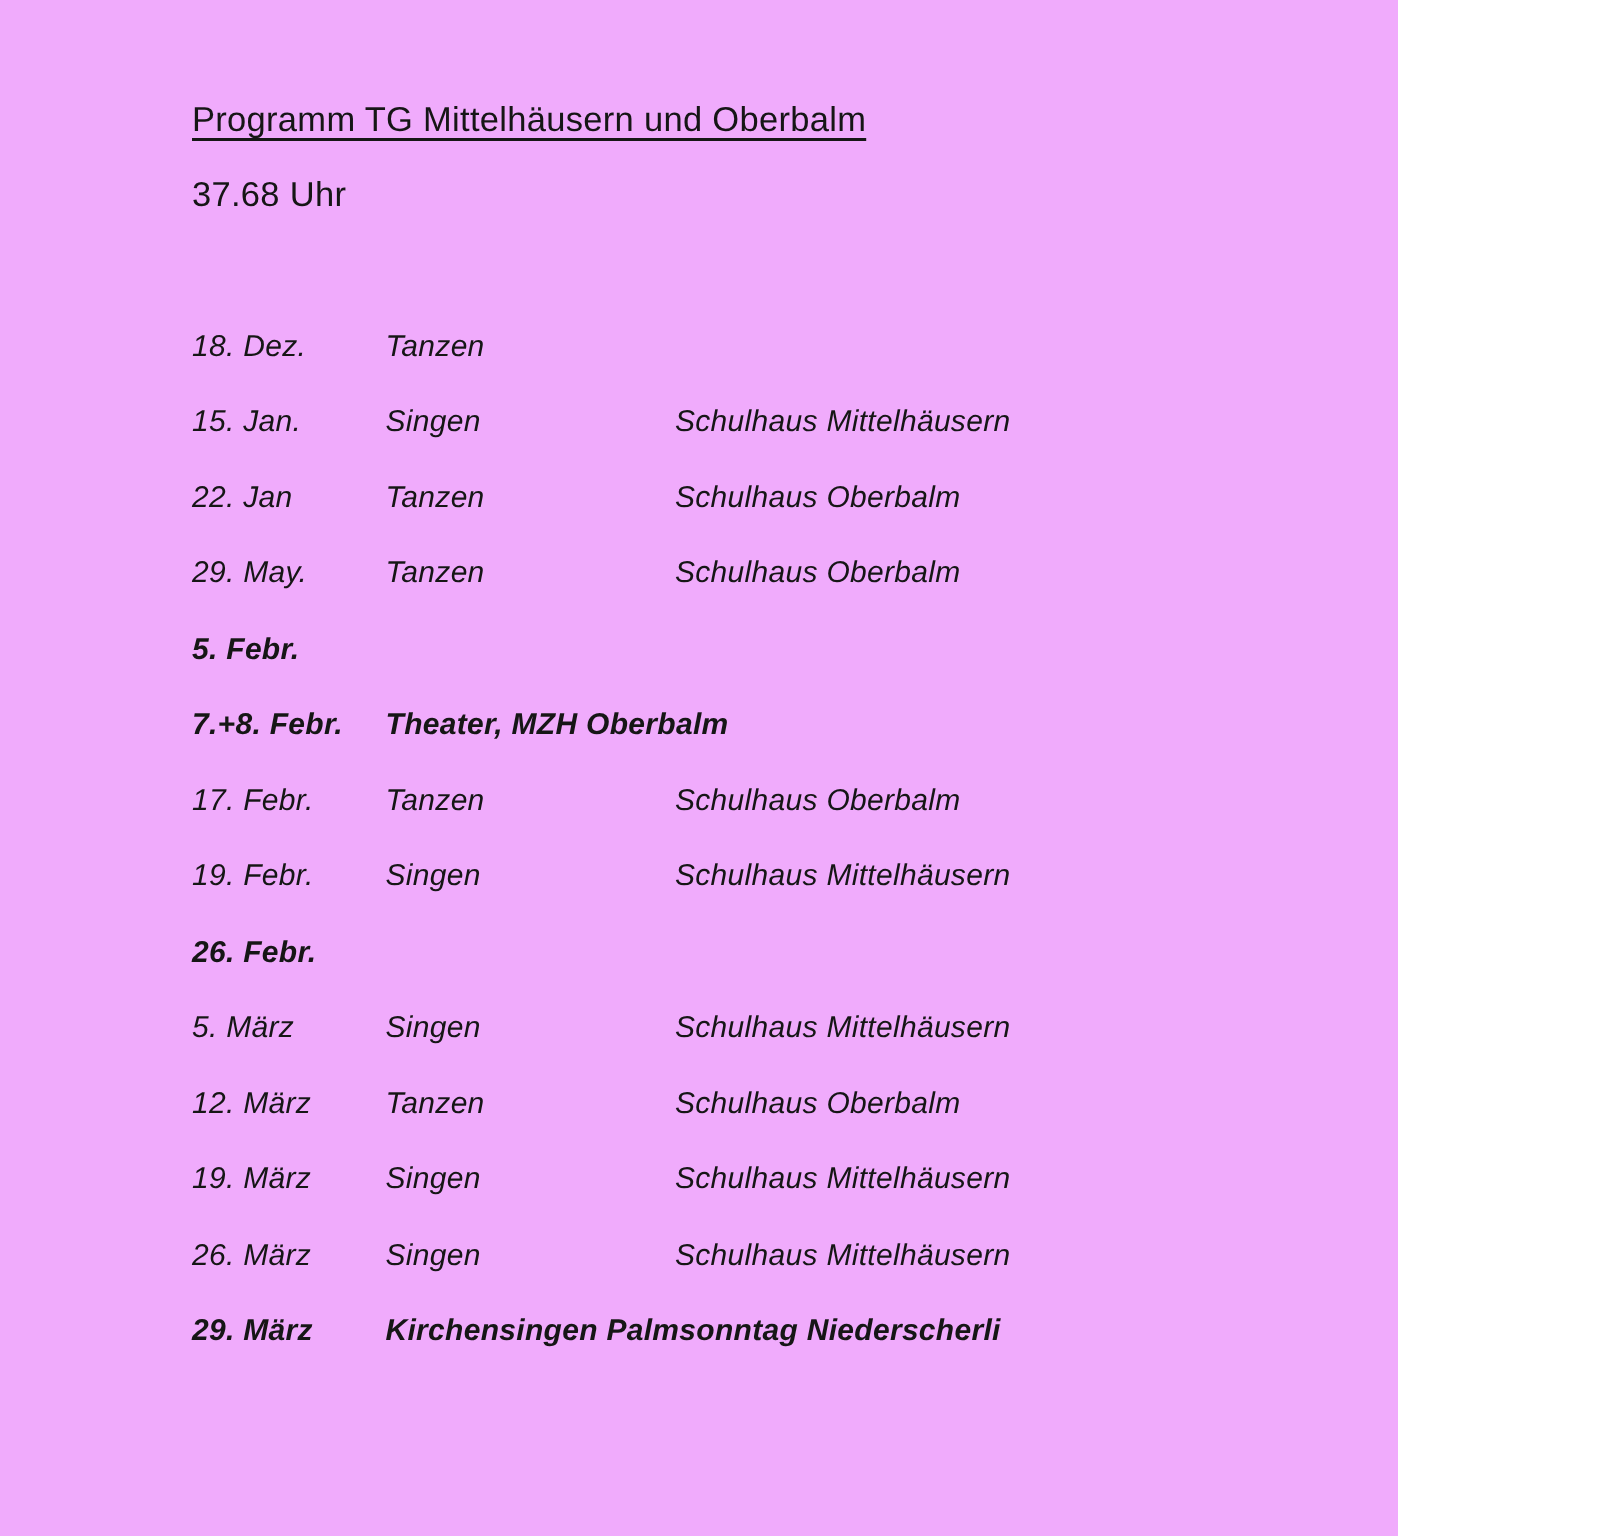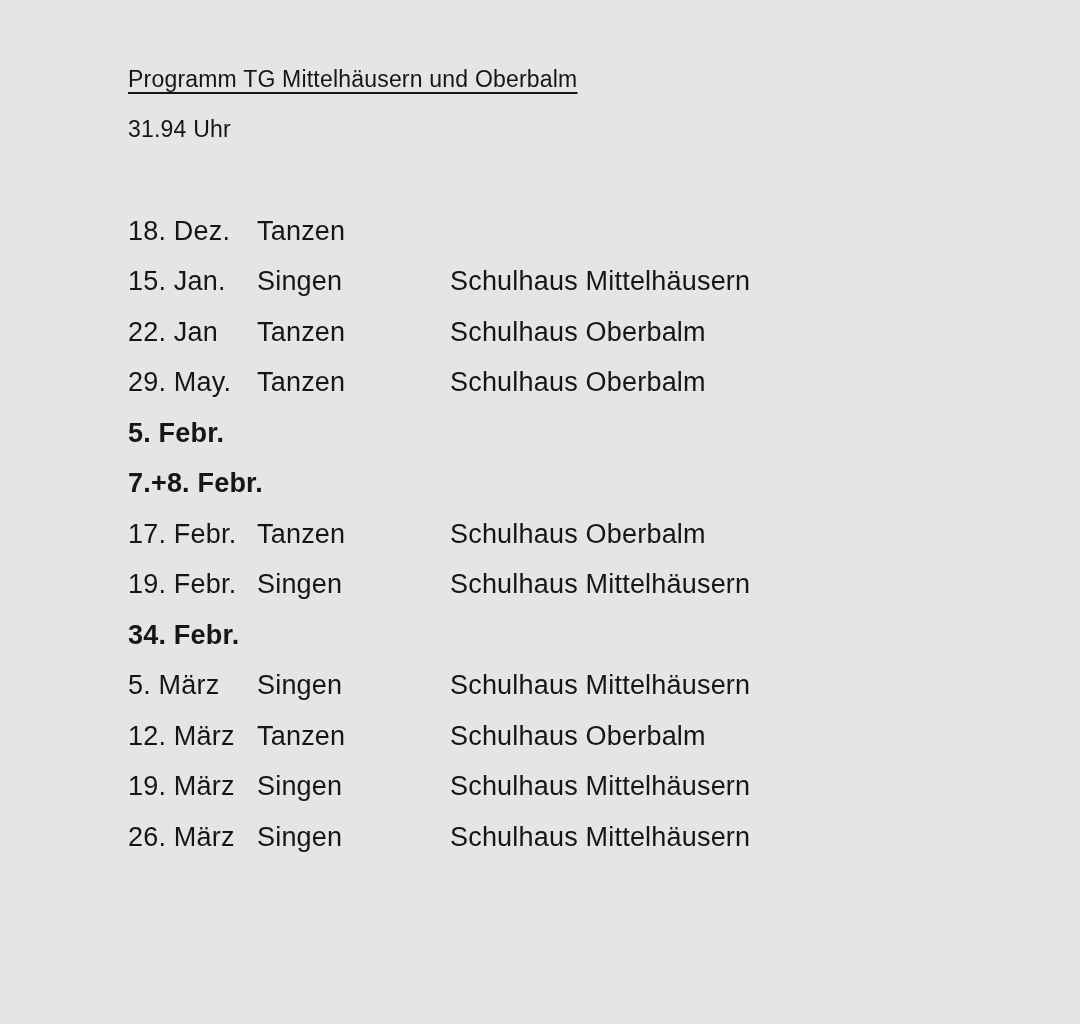--- a/index.html
+++ b/index.html
@@ -7,23 +7,23 @@
     padding: 0;
   }
   body {
     width: 1080px;
     height: 1024px;
     background: #ffffff;
     overflow: hidden;
   }
   .page {
     box-sizing: border-box;
-    width: 1080px;
+    width: 932px;
     height: 1024px;
-    background: #e5e5e5;
+    background: #f0abfc;
     font-family: "Liberation Sans", sans-serif;
     color: #161616;
     padding: 54px 16px 0 128px;
   }
   .hline {
     height: 50px;
     display: flex;
     align-items: center;
     font-size: 23px;
     letter-spacing: 0.2px;
@@ -35,43 +35,44 @@
     text-underline-offset: 5px;
   }
   .spacer {
     height: 52px;
   }
   .row {
     height: 50.5px;
     display: grid;
     grid-template-columns: 129px 193px 1fr;
     align-items: center;
-    font-size: 27px;
+    font-size: 20px;
     letter-spacing: 0.2px;
     white-space: nowrap;
+    font-style: italic;
   }
   .row.bold {
     font-weight: 700;
   }
   .row .activity.span2 {
     grid-column: 2 / 4;
   }
 </style>
 </head>
 <body>
 
 <div class="page">
 
   <div class="hline">
     <span class="doc-title">Programm TG Mittelhäusern und Oberbalm</span>
   </div>
 
 
   <div class="hline">
-    <span>31.94 Uhr</span>
+    <span>37.68 Uhr</span>
   </div>
 
   <div class="spacer"></div>
 
   <div id="schedule">
       <div class="row">
         <span class="date">18. Dez.</span>
         <span class="activity">Tanzen</span>
       </div>
       <div class="row">
@@ -87,33 +88,34 @@
       <div class="row">
         <span class="date">29. May.</span>
         <span class="activity">Tanzen</span>
         <span class="location">Schulhaus Oberbalm</span>
       </div>
       <div class="row bold">
         <span class="date">5. Febr.</span>
       </div>
       <div class="row bold">
         <span class="date">7.+8. Febr.</span>
+        <span class="activity span2">Theater, MZH Oberbalm</span>
       </div>
       <div class="row">
         <span class="date">17. Febr.</span>
         <span class="activity">Tanzen</span>
         <span class="location">Schulhaus Oberbalm</span>
       </div>
       <div class="row">
         <span class="date">19. Febr.</span>
         <span class="activity">Singen</span>
         <span class="location">Schulhaus Mittelhäusern</span>
       </div>
       <div class="row bold">
-        <span class="date">34. Febr.</span>
+        <span class="date">26. Febr.</span>
       </div>
       <div class="row">
         <span class="date">5. März</span>
         <span class="activity">Singen</span>
         <span class="location">Schulhaus Mittelhäusern</span>
       </div>
       <div class="row">
         <span class="date">12. März</span>
         <span class="activity">Tanzen</span>
         <span class="location">Schulhaus Oberbalm</span>
@@ -121,15 +123,19 @@
       <div class="row">
         <span class="date">19. März</span>
         <span class="activity">Singen</span>
         <span class="location">Schulhaus Mittelhäusern</span>
       </div>
       <div class="row">
         <span class="date">26. März</span>
         <span class="activity">Singen</span>
         <span class="location">Schulhaus Mittelhäusern</span>
       </div>
+      <div class="row bold">
+        <span class="date">29. März</span>
+        <span class="activity span2">Kirchensingen Palmsonntag Niederscherli</span>
+      </div>
     </div>
 
 </div>
 
 </body></html>

